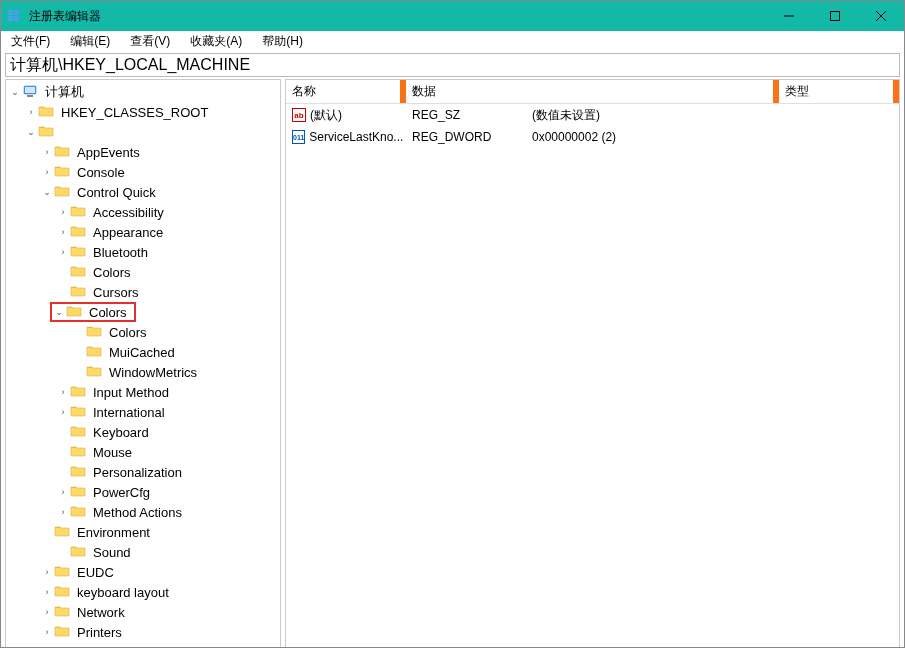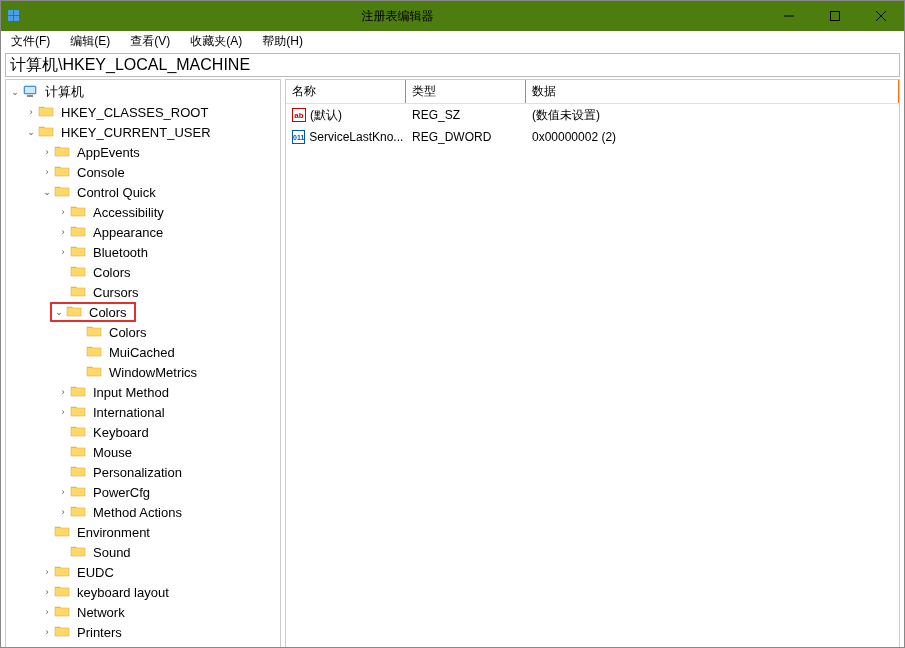--- a/index.html
+++ b/index.html
@@ -1,30 +1,30 @@
 <!DOCTYPE html>
 <html><head>
 <meta charset="utf-8">
 <style>
 * { margin: 0; padding: 0; box-sizing: border-box; font-family: "Microsoft YaHei", "Segoe UI", sans-serif; user-select: none; }
 body { width: 905px; height: 648px; background: #fff; overflow: hidden; border: 1px solid #888; }
-.titlebar { display: flex; align-items: center; height: 30px; background: #4d7c0f; text-align: center; }
+.titlebar { display: flex; align-items: center; height: 30px; background: #14b8a6; }
 .titlebar .app-icon { width: 16px; height: 16px; margin: 0 6px; display: inline-flex; align-items: center; justify-content: center; }
 .titlebar .title { font-size: 12px; color: #000; flex: 1; }
 .titlebar .win-btns { display: flex; }
 .titlebar .win-btn { width: 46px; height: 30px; display: flex; align-items: center; justify-content: center; font-size: 12px; cursor: default; }
 .menubar { display: flex; height: 22px; padding: 0 4px; font-size: 12px; gap: 8px; }
 .menubar .menu-item { padding: 2px 6px; cursor: default; }
 .addressbar { display: flex; height: 24px; border: 1px solid #bbb; margin: 0 4px; align-items: center; }
 .addressbar input { flex: 1; border: none; outline: none; font-size: 16px; padding: 2px 4px; font-family: inherit; }
 .content { display: flex; height: calc(648px - 30px - 22px - 26px); margin-top: 2px; }
 .tree-pane { width: 276px; border: 1px solid #ccc; margin: 0 2px 0 4px; overflow: auto; }
 .list-pane { flex: 1; border: 1px solid #ccc; margin: 0 4px 0 2px; overflow: auto; }
 .list-header { display: flex; border-bottom: 1px solid #e0e0e0; height: 24px; align-items: center; font-size: 12px; }
-.list-header .col { padding: 0 6px; border-right: 1px solid #f97316; height: 100%; display: flex; align-items: center; text-align: center; }
+.list-header .col { padding: 0 6px; border-right: 6px solid #f97316; height: 100%; display: flex; align-items: center; text-align: center; }
 .col-name { width: 120px; }
 .col-type { width: 120px; }
 .col-data { flex: 1; }
 .list-row { display: flex; height: 22px; align-items: center; font-size: 12px; }
 .list-row .col { padding: 0 6px; display: flex; align-items: center; gap: 4px; overflow: hidden; white-space: nowrap; text-overflow: ellipsis; }
 .reg-icon-ab { width: 14px; height: 14px; background: #fff; border: 1px solid #c00; display: flex; align-items: center; justify-content: center; font-size: 8px; color: #c00; font-weight: bold; }
 .reg-icon-bin { width: 14px; height: 14px; background: #fff; border: 1px solid #0058b0; display: flex; align-items: center; justify-content: center; font-size: 7px; color: #0058b0; font-weight: bold; }
 .tree { font-size: 13px; padding: 2px 0; }
 .tree-row { display: flex; align-items: center; height: 20px; white-space: nowrap; cursor: default; }
 .tree-chevron { width: 14px; display: flex; align-items: center; justify-content: center; font-size: 9px; color: #555; flex-shrink: 0; }
@@ -102,21 +102,20 @@
             </svg></span>
           <span class="tree-label">HKEY_CLASSES_ROOT</span>
         </div>
         <div class="tree-row">
           <span class="indent" style="width:18px"></span>
           <span class="tree-chevron">⌄</span>
           <span class="tree-icon"><svg class="folder-svg" viewBox="0 0 16 14">
               <path d="M1 3 L1 12 L15 12 L15 4 L7 4 L6 3 Z" fill="#ffd968" stroke="#d4a32f" stroke-width="0.5"></path>
               <path d="M1 3 L6 3 L7 4 L1 4 Z" fill="#e8b84a"></path>
             </svg></span>
-          <span class="tree-label">HKEY_CURRENT_USER</span>
         </div>
         <div class="tree-row">
           <span class="indent" style="width:34px"></span>
           <span class="tree-chevron">›</span>
           <span class="tree-icon"><svg class="folder-svg" viewBox="0 0 16 14">
               <path d="M1 3 L1 12 L15 12 L15 4 L7 4 L6 3 Z" fill="#ffd968" stroke="#d4a32f" stroke-width="0.5"></path>
               <path d="M1 3 L6 3 L7 4 L1 4 Z" fill="#e8b84a"></path>
             </svg></span>
           <span class="tree-label">AppEvents</span>
         </div>
@@ -336,22 +335,22 @@
               <path d="M1 3 L1 12 L15 12 L15 4 L7 4 L6 3 Z" fill="#ffd968" stroke="#d4a32f" stroke-width="0.5"></path>
               <path d="M1 3 L6 3 L7 4 L1 4 Z" fill="#e8b84a"></path>
             </svg></span>
           <span class="tree-label">Printers</span>
         </div>
       </div>
   </div>
   <div class="list-pane">
     <div class="list-header">
       <div class="col col-name">名称</div>
+      <div class="col col-data">数据</div>
       <div class="col col-type">类型</div>
-      <div class="col col-data">数据</div>
     </div>
     <div id="list-body">
         <div class="list-row">
           <div class="col col-name">
             <span class="reg-icon-ab">ab</span>
             <span>(默认)</span>
           </div>
           <div class="col col-type">
             <span>REG_SZ</span>
           </div>

